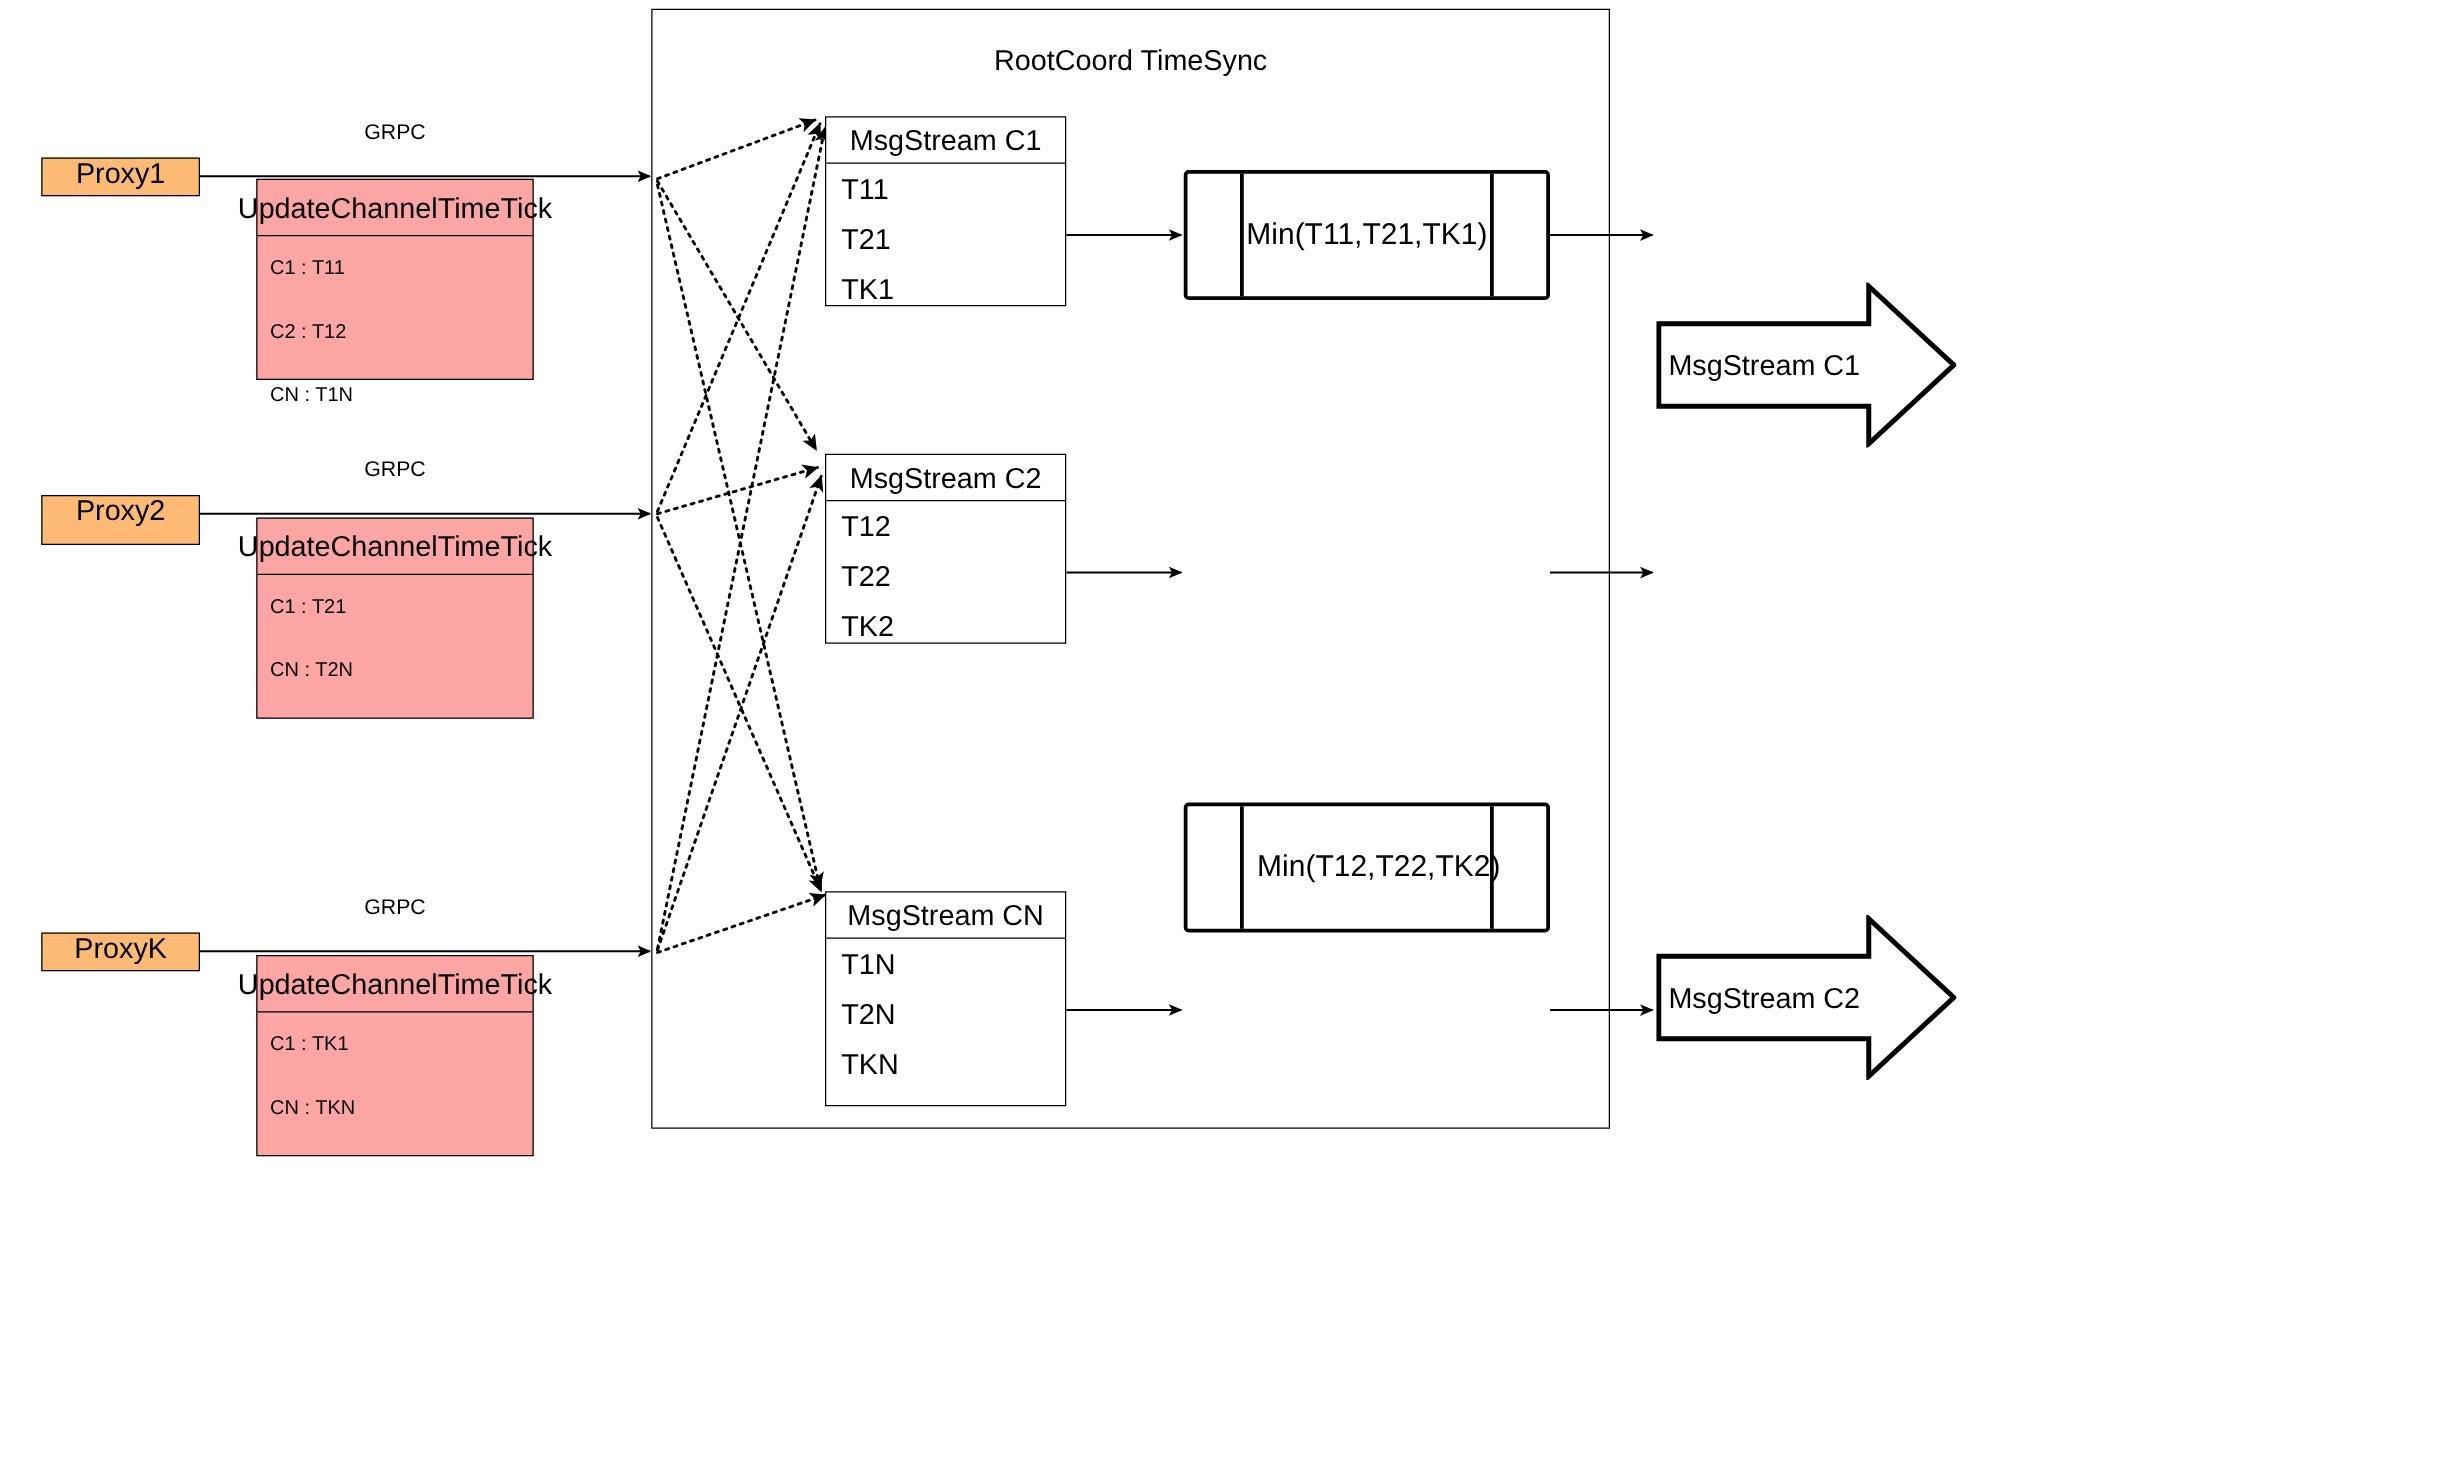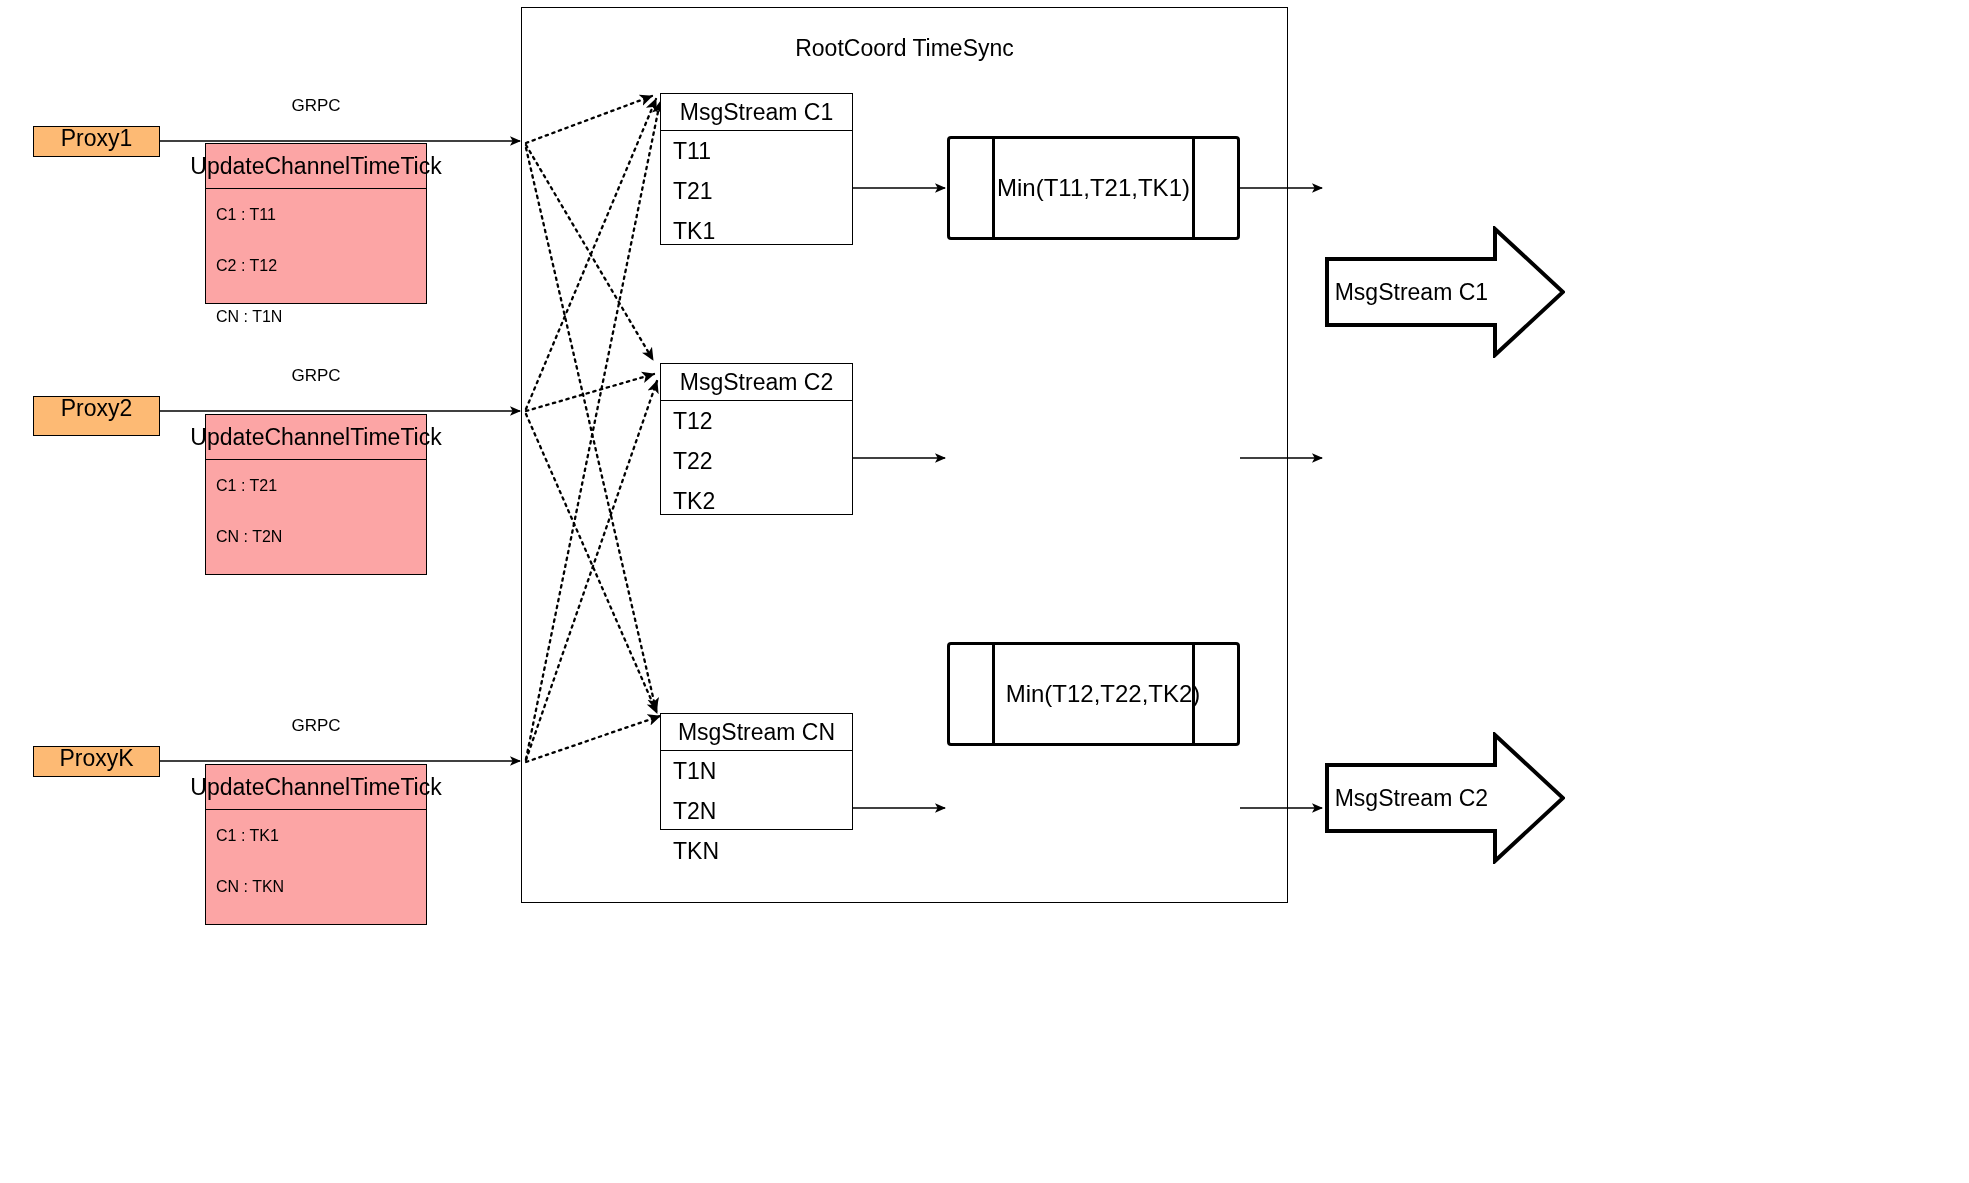--- a/index.html
+++ b/index.html
@@ -214,21 +214,21 @@
     <span class="lbl">Min(T12,T22,TK2)</span>
   </div>
 
   <div class="abs blockarrow" style="left:1325px;top:392px;width:240px;height:132px;">
     <svg width="240" height="132" viewBox="0 0 240 132" xmlns="http://www.w3.org/2000/svg">
       <path d="M2,33 L170,33 L170,3 L238,66 L170,129 L170,99 L2,99 Z" fill="#fff" stroke="#000" stroke-width="4" stroke-linejoin="miter"></path>
     </svg>
     <div class="ba-text">MsgStream C2</div>
   </div>
 
-  <div class="abs ms-table" style="left:660px;top:713px;width:193px;height:117px;">
+  <div class="abs ms-table" style="left:660px;top:713px;width:193px;height:172px;">
     <div class="ms-head">MsgStream CN</div>
     <div>
       <div class="ms-row">T1N</div>
       <div class="ms-row">T2N</div>
       <div class="ms-row">TKN</div>
     </div>
   </div>
 
 </div>
 

